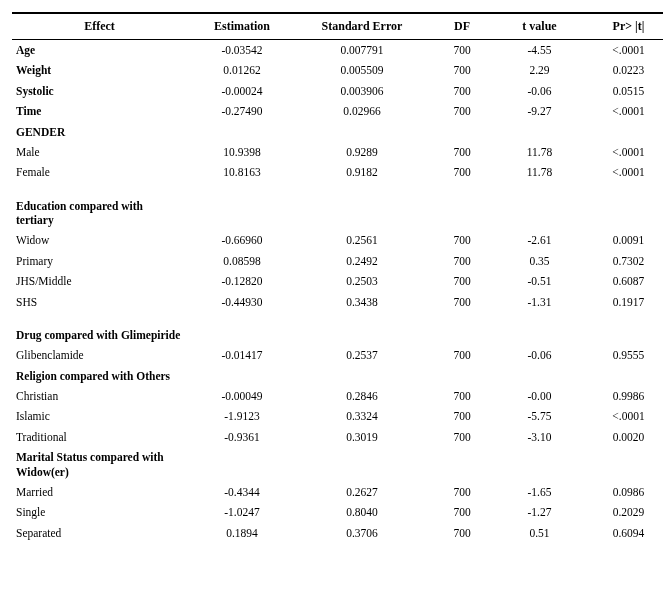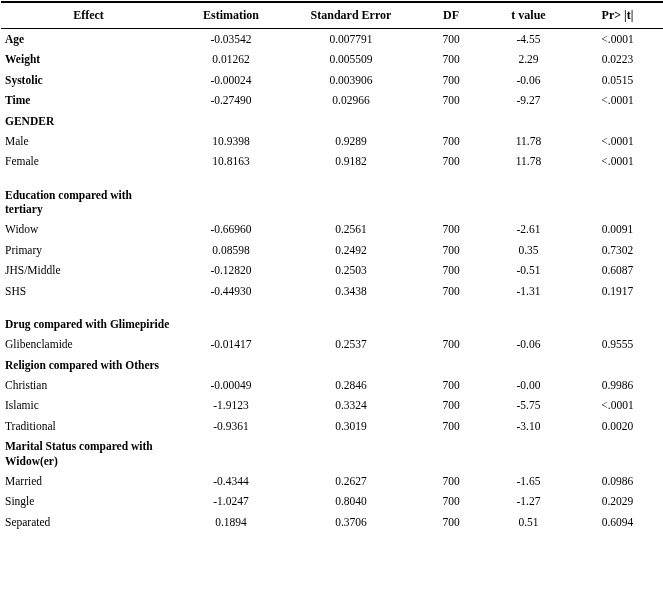--- a/index.html
+++ b/index.html
@@ -10,21 +10,21 @@
   body {
     width: 663px;
     height: 591px;
     font-family: "Liberation Serif", serif;
     color: #000000;
     overflow: hidden;
   }
   .table-wrap {
     width: 553px;
     box-sizing: border-box;
-    padding: 1px;
+    padding: 12px;
   }
   table.stats {
     width: 663px;
     border-collapse: collapse;
     table-layout: fixed;
     font-size: 11.5px;
   }
   table.stats thead th {
     font-weight: bold;
     font-size: 12px;

